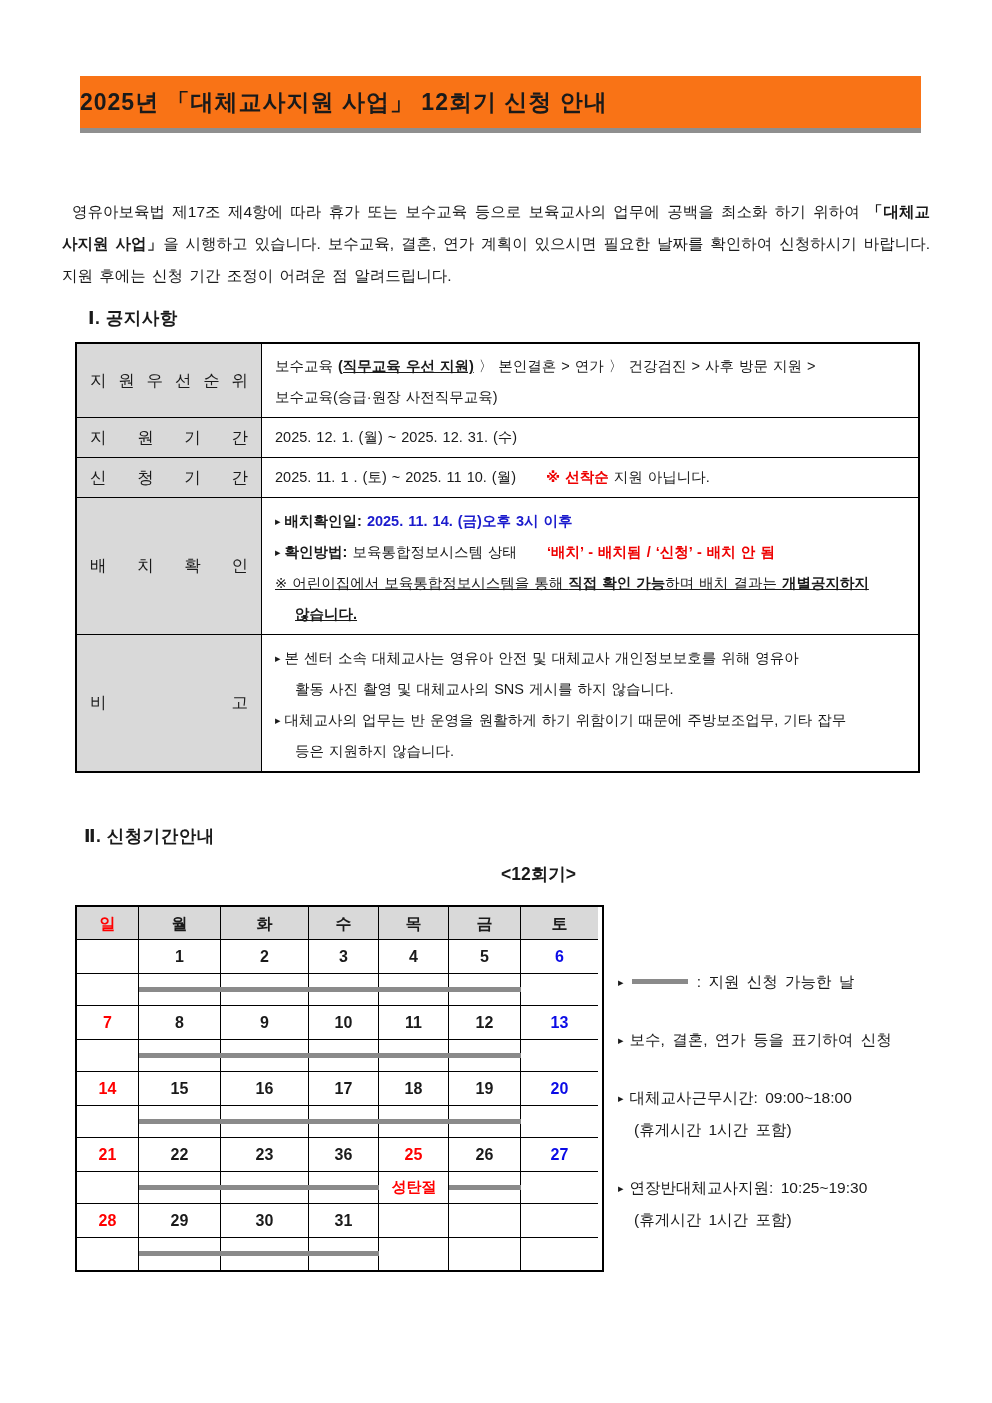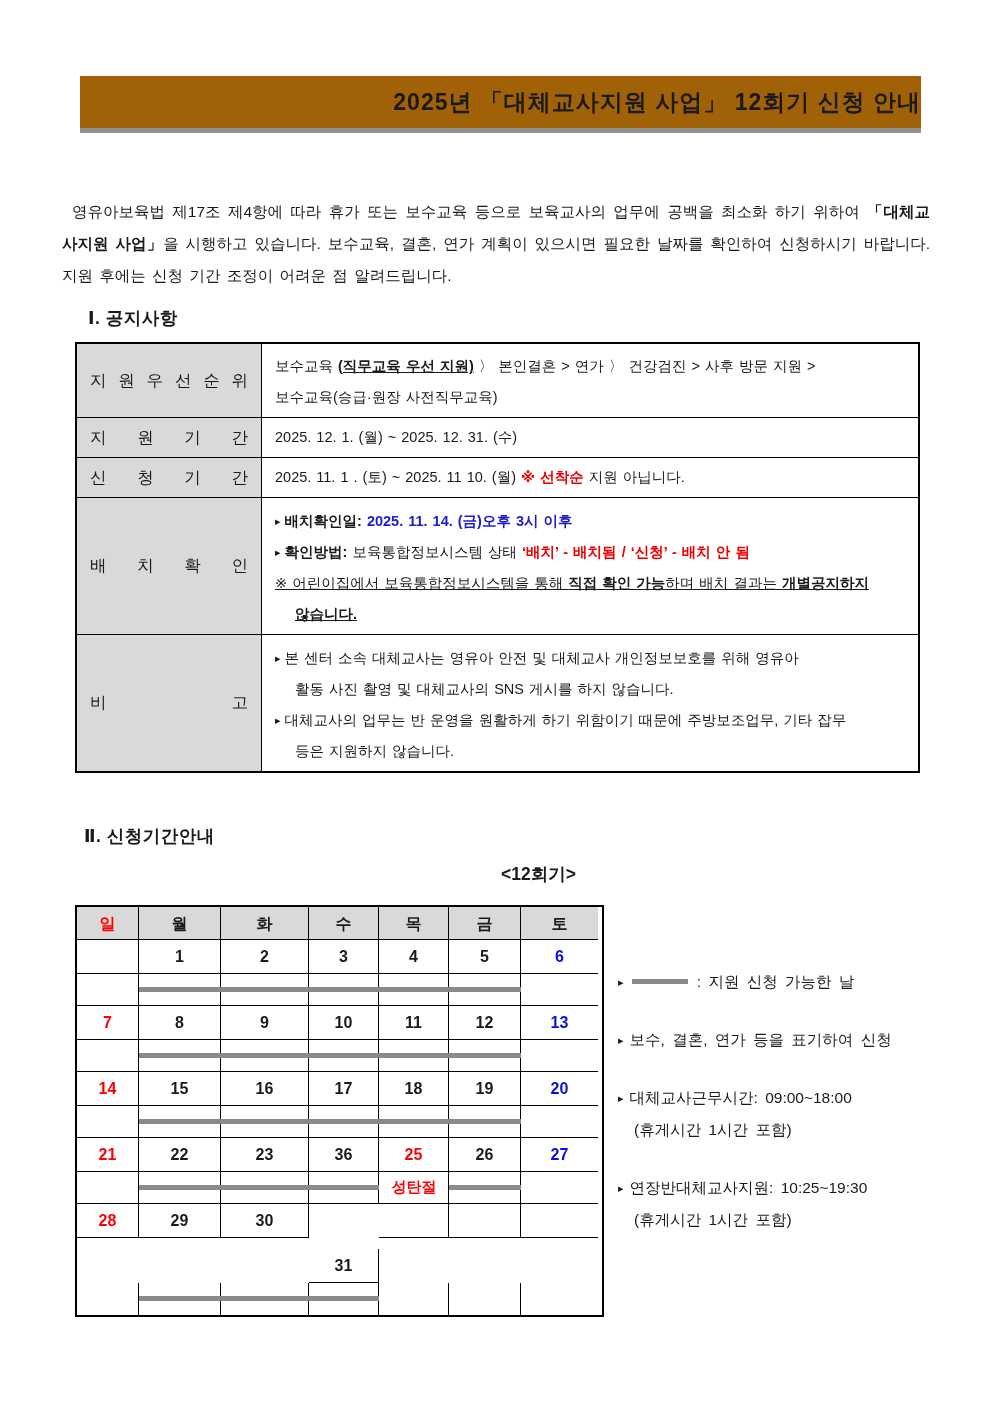--- a/index.html
+++ b/index.html
@@ -3,31 +3,31 @@
 <meta charset="utf-8">
 <style>
   html,body{margin:0;padding:0;background:#f2f2f2;}
   .page{
     position:relative;width:992px;height:1403px;margin:0 auto;background:#ffffff;
     font-family:"Liberation Sans","DejaVu Sans",sans-serif;color:#1a1a1a;overflow:hidden;
   }
   
   .title-bar{
     position:absolute;left:80px;top:76px;width:841px;height:52px;
-    background:#a16207;border-bottom:5px solid #8f8f8f;text-align:right;
+    background:#f97316;border-bottom:5px solid #8f8f8f;text-align:left;
   }
   .title-bar span{display:inline-block;line-height:52px;font-size:23px;font-weight:bold;letter-spacing:1px;}
   
   .intro{
     position:absolute;left:62px;top:180px;width:868px;
     font-size:15.5px;line-height:2.08;text-align:justify;word-spacing:2px;text-indent:10px;
   }
   .b{font-weight:bold;}
   .u{text-decoration:underline;}
-  .red{color:#ee0000;font-weight:bold;}
+  .red{color:#ee0000;font-weight:bold;margin-left:25px;}
   .blue{color:#1b1bcd;font-weight:bold;}
   
   .sec-heading{position:absolute;font-size:17.5px;font-weight:bold;letter-spacing:.5px;}
   .s1{left:88px;top:306px;}
   .s2{left:84px;top:824px;}
   
   .info-table{position:absolute;left:75px;top:342px;width:845px;border:2px solid #000;box-sizing:border-box;}
   .irow{display:flex;border-top:1px solid #000;}
   .irow:first-child{border-top:none;}
   .ilabel{flex:0 0 185px;box-sizing:border-box;background:#d9d9d9;border-right:1px solid #000;
@@ -220,21 +220,21 @@
         <div class="cal-cell" style="width: 72px;"></div>
         <div class="cal-cell lastcol" style="width: 77px;"></div>
         <div class="bar" style="left: 62px; width: 240px; background: rgb(138, 138, 138);"></div>
         <div class="bar" style="left: 372px; width: 72px; background: rgb(138, 138, 138);"></div>
         <div class="bar-label" style="left: 302px; width: 70px;">성탄절</div>
       </div>
       <div class="cal-row cal-dates">
         <div class="cal-cell sun" style="width: 62px;">28</div>
         <div class="cal-cell" style="width: 82px;">29</div>
         <div class="cal-cell" style="width: 88px;">30</div>
-        <div class="cal-cell" style="width: 70px; margin-top: 45px;">31</div>
+        <div class="cal-cell" style="width: 70px;">31</div>
         <div class="cal-cell" style="width: 70px;"></div>
         <div class="cal-cell" style="width: 72px;"></div>
         <div class="cal-cell lastcol sat" style="width: 77px;"></div>
       </div>
       <div class="cal-row cal-bars lastrow">
         <div class="cal-cell" style="width: 62px;"></div>
         <div class="cal-cell" style="width: 82px;"></div>
         <div class="cal-cell" style="width: 88px;"></div>
         <div class="cal-cell" style="width: 70px;"></div>
         <div class="cal-cell" style="width: 70px;"></div>

